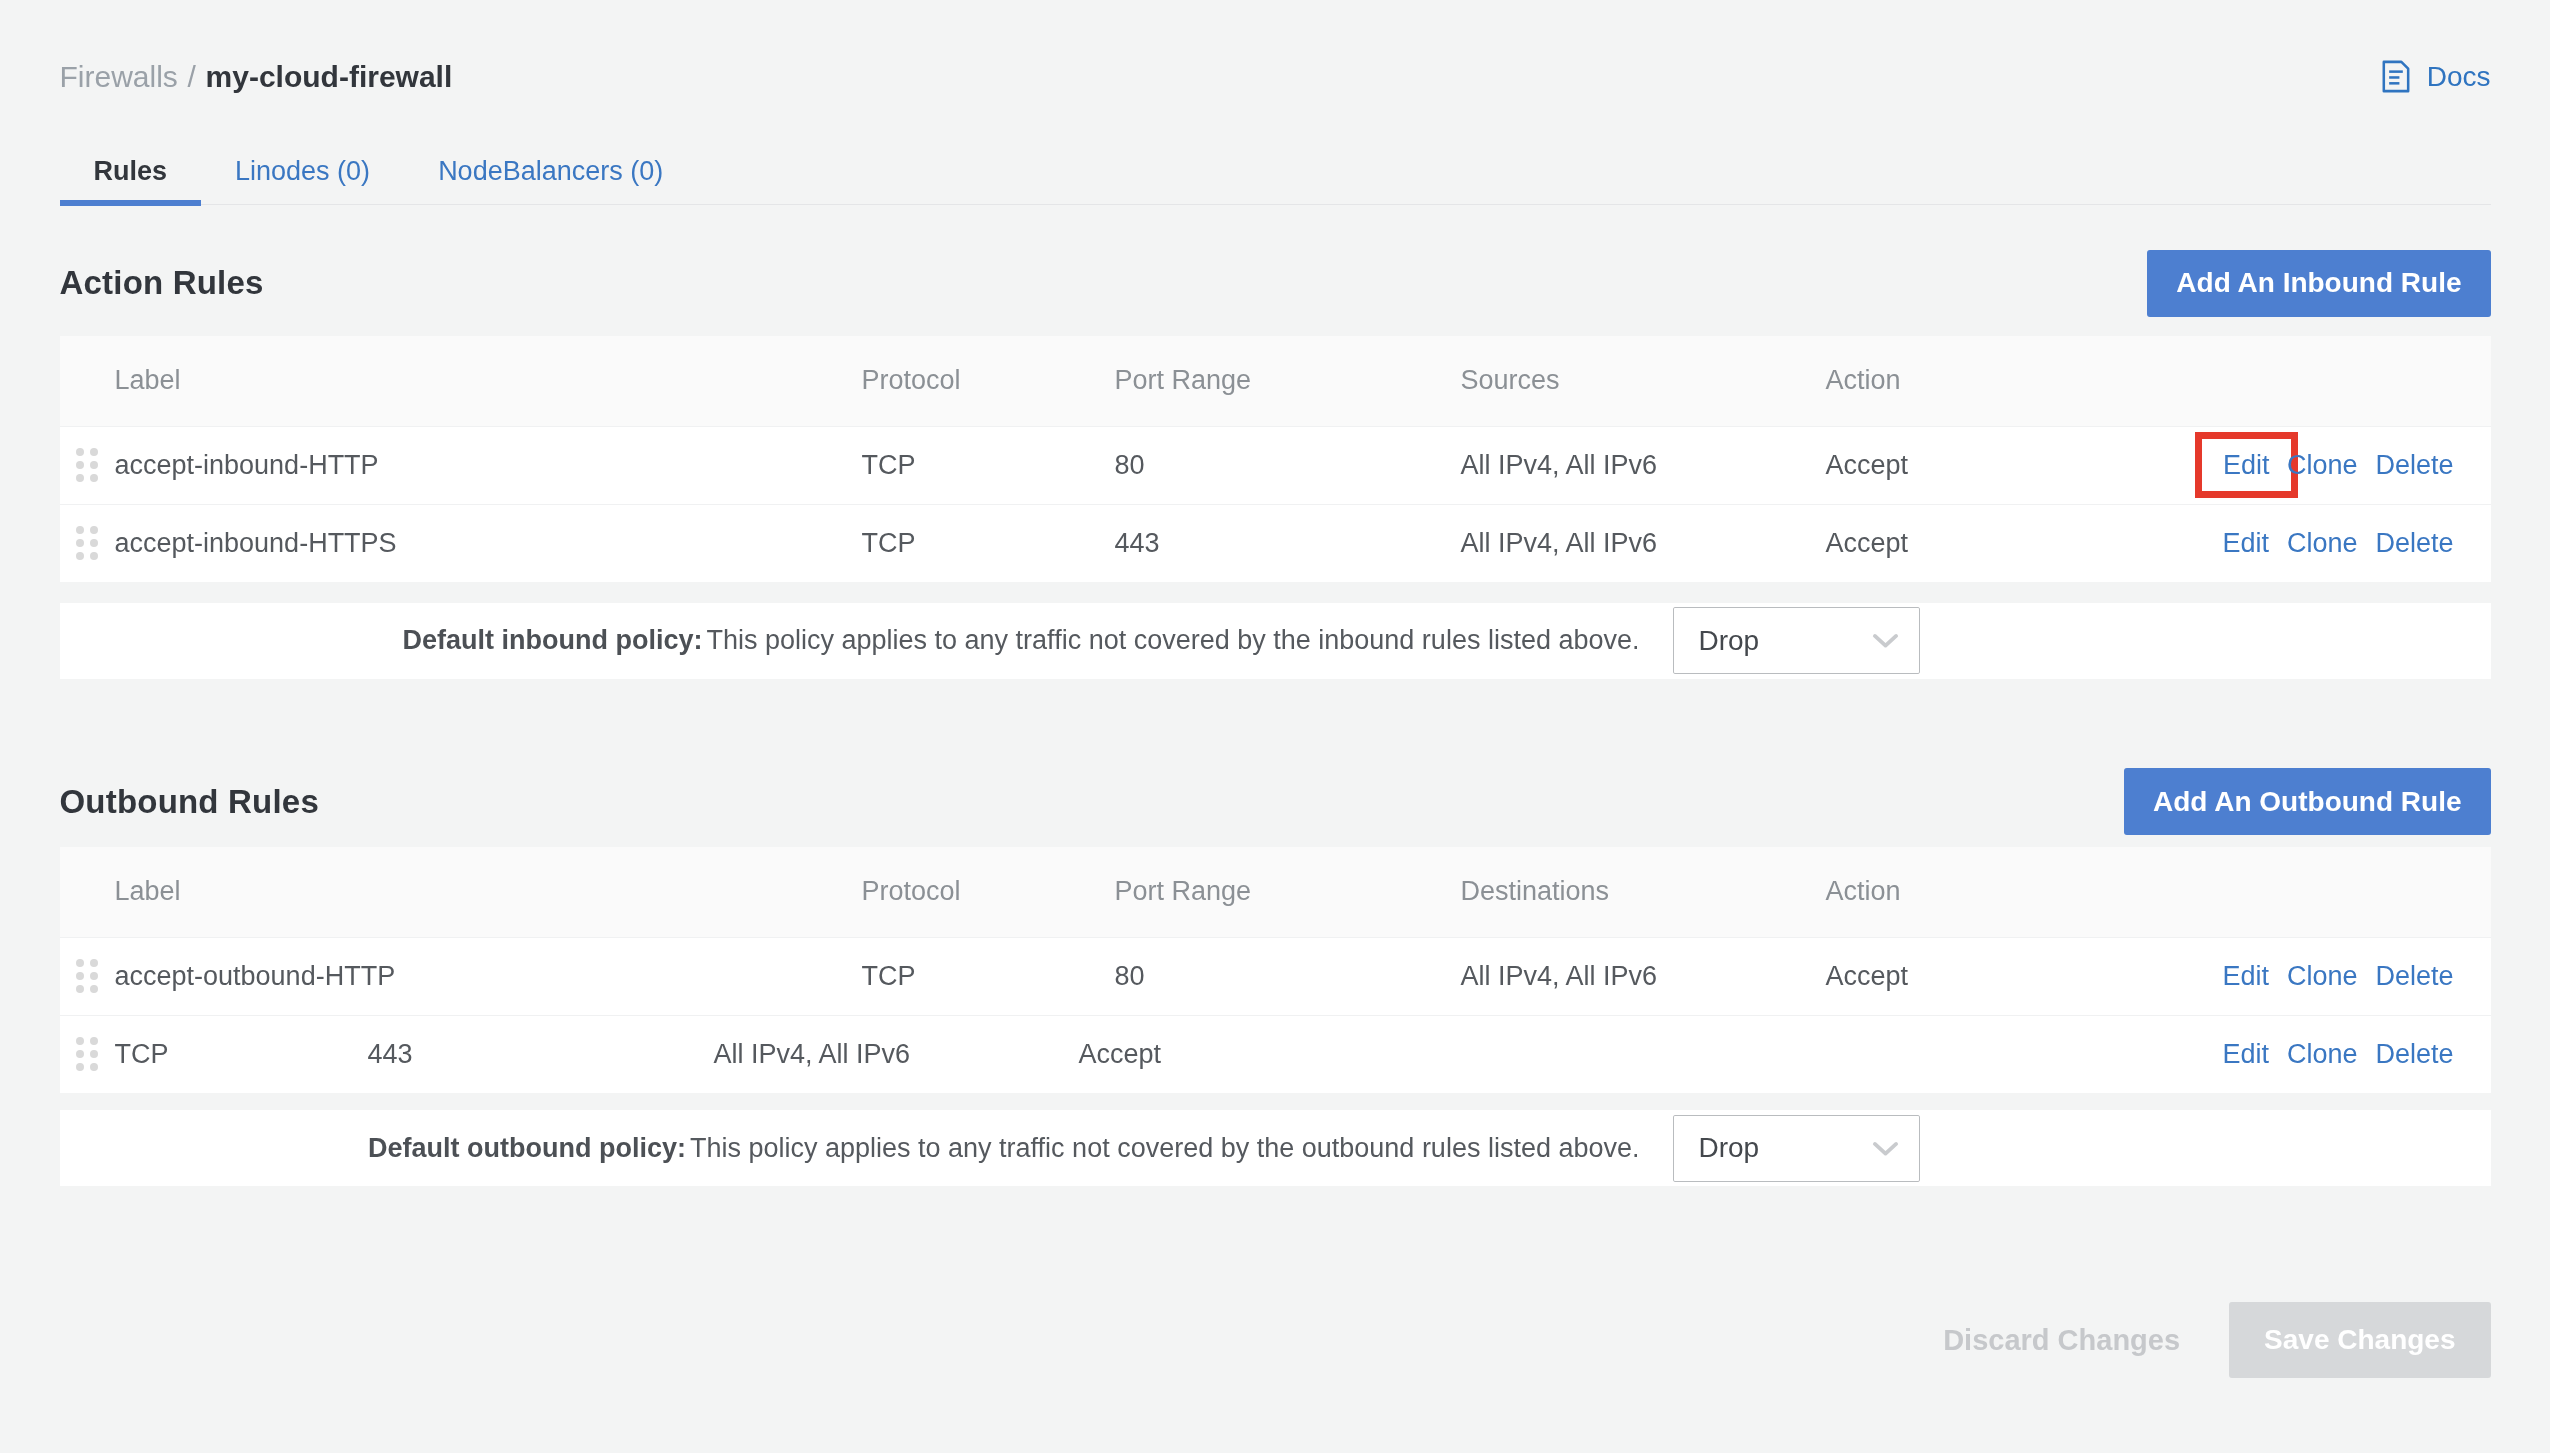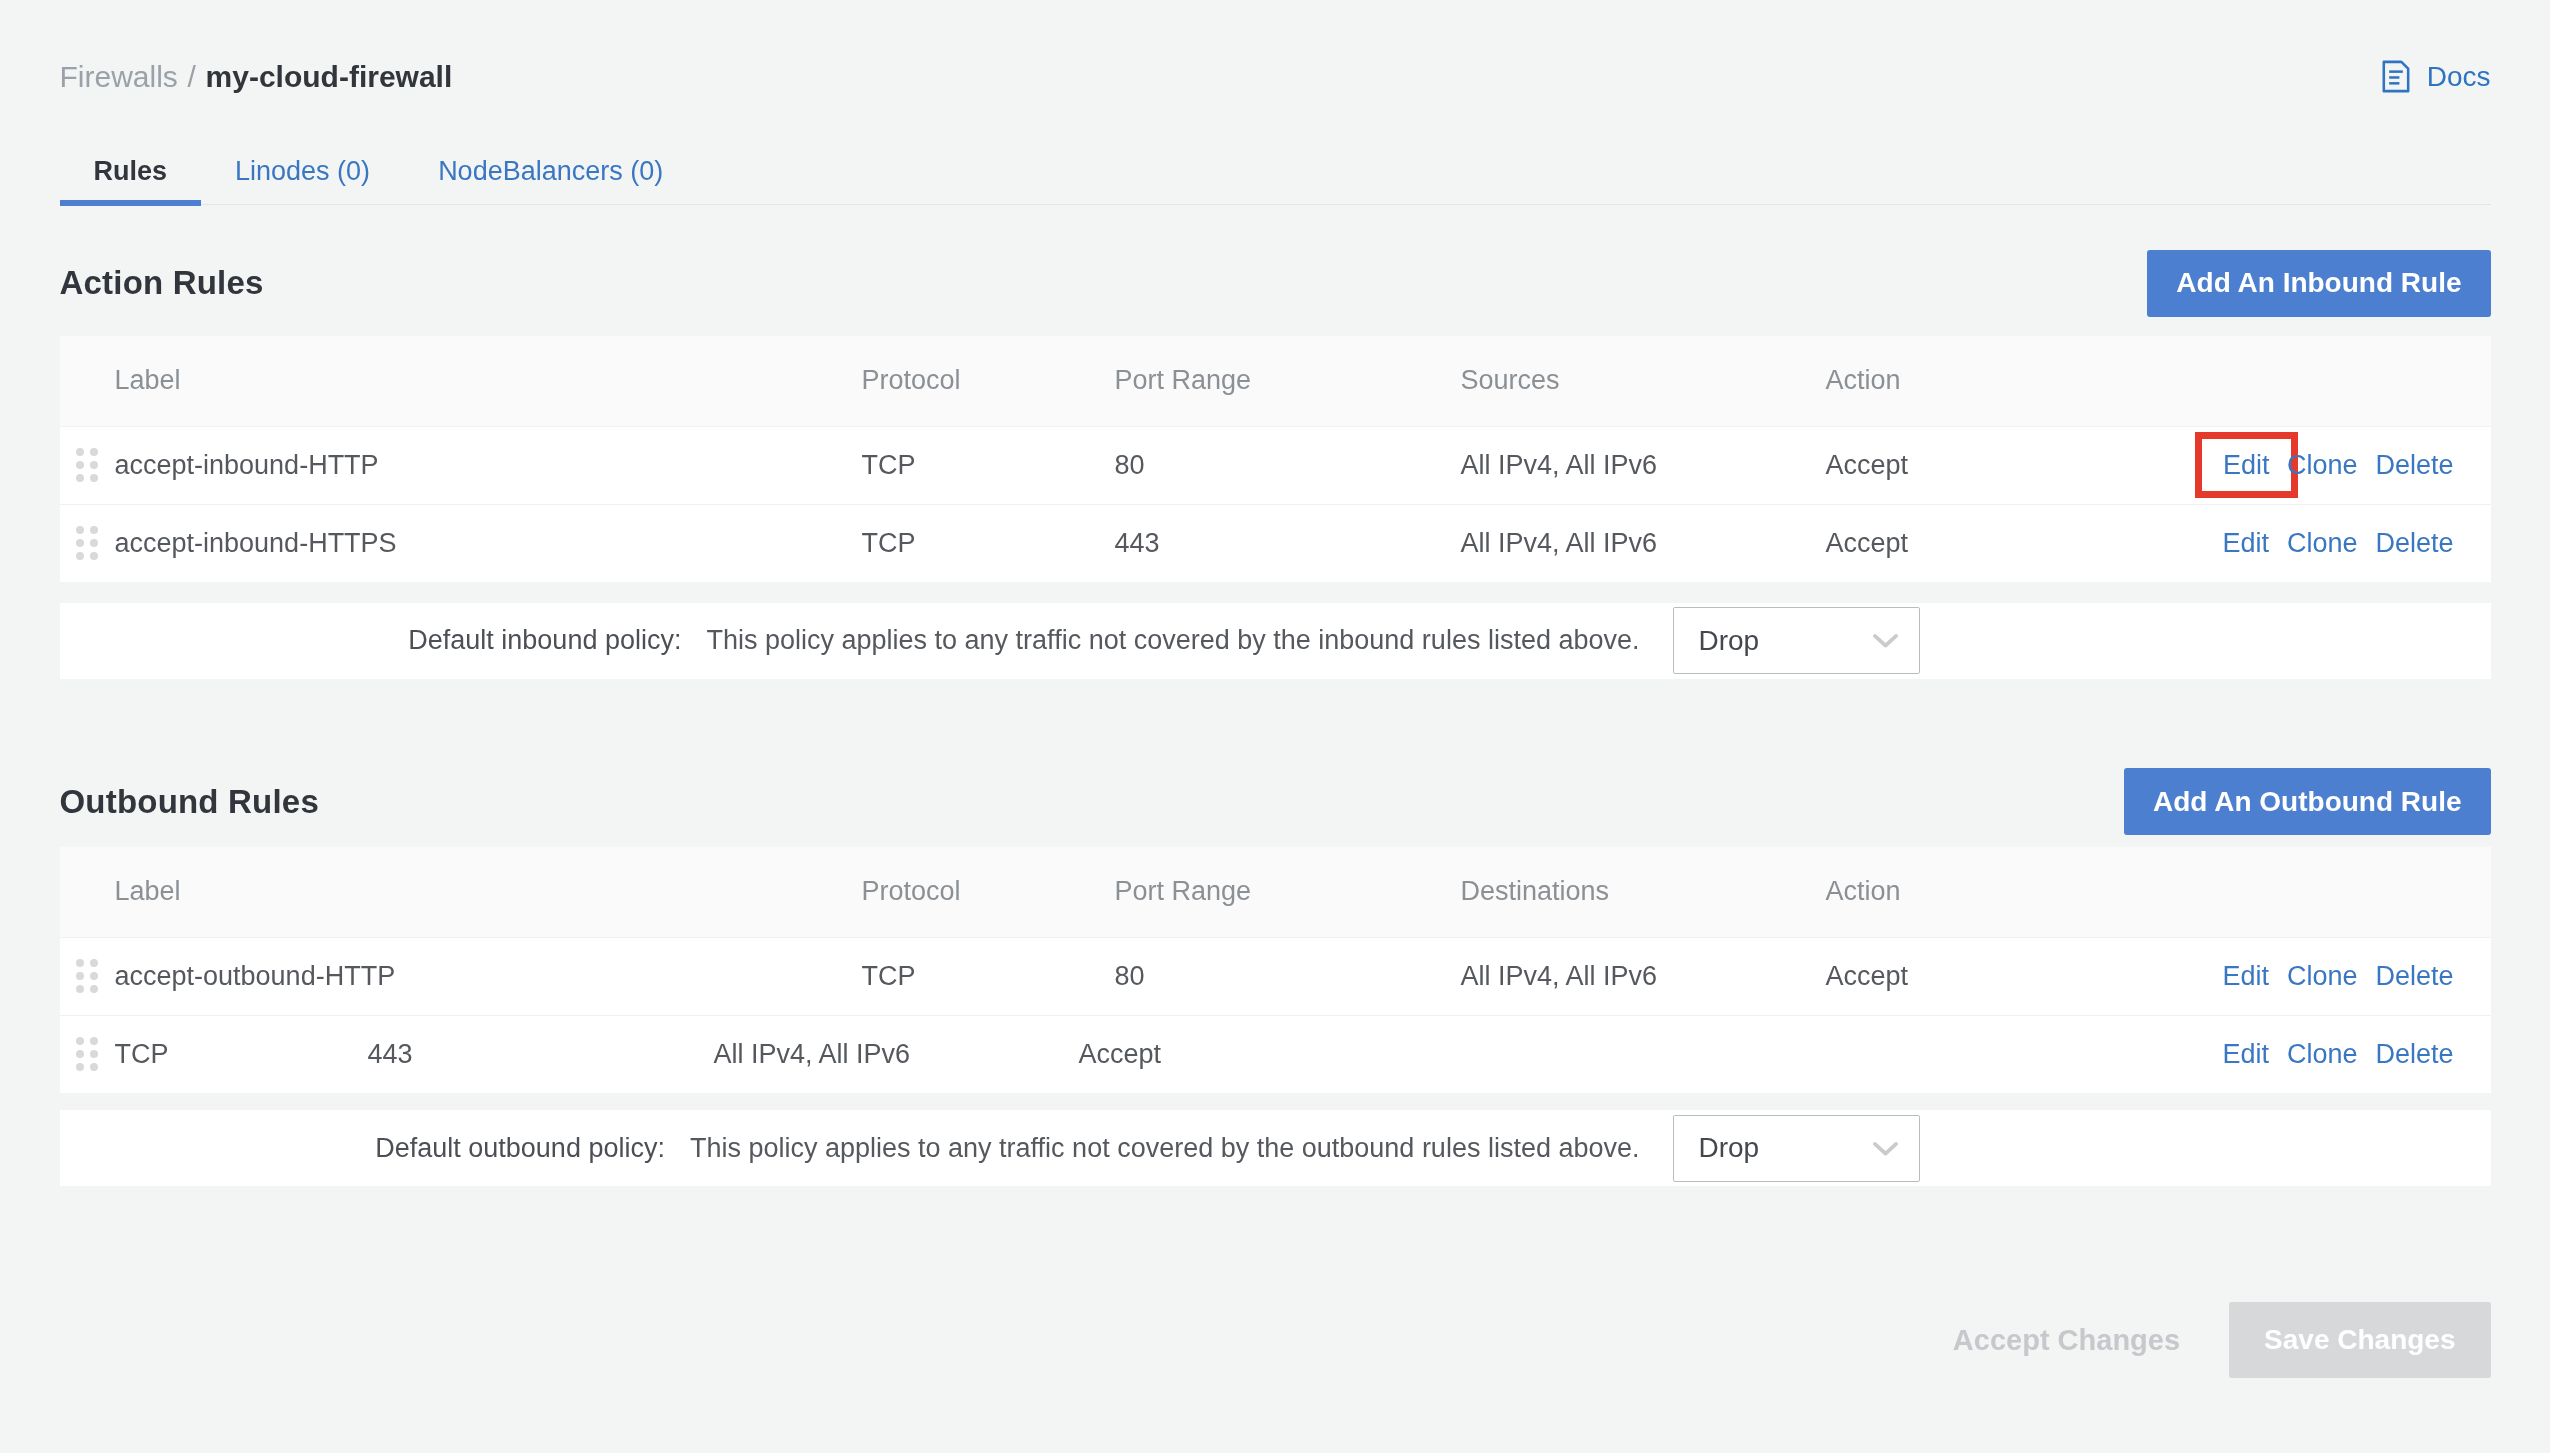--- a/index.html
+++ b/index.html
@@ -94,21 +94,21 @@
     border:7.8px solid var(--annotation);
     padding:10.7px 21.4px;margin:-18.5px -29px;
   }
 
   
   .policy{
     margin-top:21.4px;height:76px;background:#fff;
     display:flex;align-items:center;justify-content:flex-end;
     padding-right:571px;font-size:27px;color:var(--cell);
   }
-  .policy .bold{font-weight:400;margin-right:25px;color:#4c5055;}
+  .policy .bold{font-weight:700;margin-right:4px;color:#4c5055;}
   .select{
     margin-left:33px;width:247px;height:67px;background:#fff;
     border:1.9px solid var(--select-border);border-radius:1.9px;
     display:flex;align-items:center;justify-content:space-between;
     padding:0 19.5px 0 25px;cursor:pointer;color:#44484d;font-size:28px;
   }
   .policy.outbound-policy{margin-top:17.5px;}
   .table.outbound-table{margin-top:9.7px;}
 
   
@@ -300,18 +300,18 @@
       <span>Drop</span>
       <span>
         <svg width="27" height="17.5" viewBox="0 0 28 18" fill="none">
           <polyline points="3,4 14,14 25,4" stroke="#c9cbce" stroke-width="4" stroke-linecap="round" stroke-linejoin="round"></polyline>
         </svg>
       </span>
     </div>
   </div>
 
   <div class="footer">
-    <span class="discard">Accept Changes</span>
+    <span class="discard">Discard Changes</span>
     <button class="save">Save Changes</button>
   </div>
 
 </div>
 
 
 </body></html>

